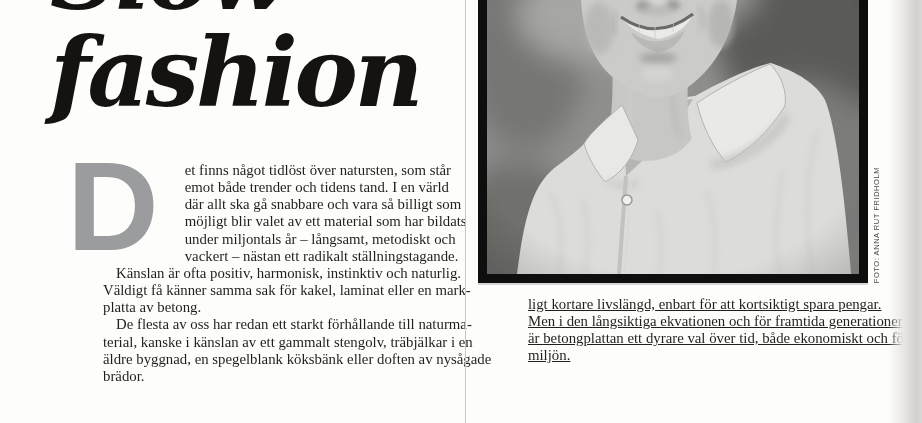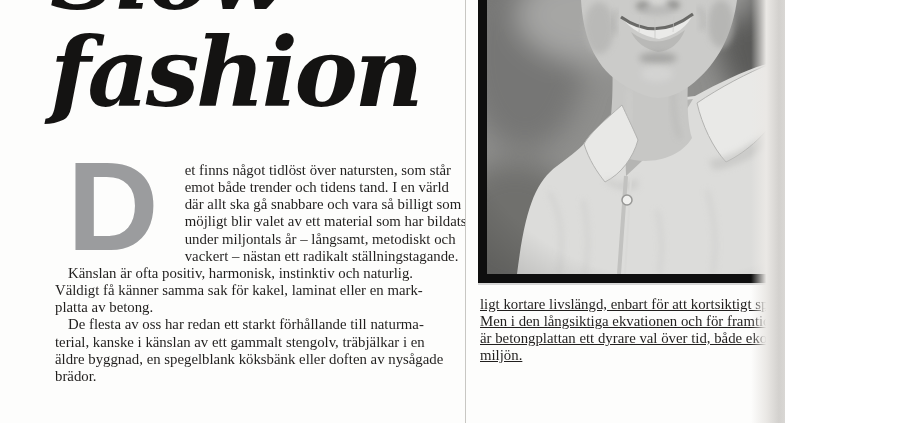--- a/index.html
+++ b/index.html
@@ -1,30 +1,30 @@
 <!DOCTYPE html>
 <html><head>
 <meta charset="utf-8">
 <style>
   html,body{margin:0;padding:0;background:#ffffff;}
   .stage{
-    position:relative;width:785px;height:423px;overflow:hidden;
+    position:relative;width:922px;height:423px;overflow:hidden;
     background:#fdfdfc;
     font-family:"Liberation Serif","DejaVu Serif",serif;
   }
   
   .headline{
     position:absolute;left:50px;top:-73px;margin:0;
     font-family:"DejaVu Serif",serif;font-style:italic;font-weight:bold;
     font-size:95px;line-height:97px;letter-spacing:-0.035em;color:#141312;
     white-space:nowrap;
   }
   
   .article{font-size:14.8px;line-height:17.15px;color:#211f1e;}
-  .article .para{white-space:pre;}
+  .article .para{white-space:pre;margin-left:48px;}
   .article .para.indent{text-indent:13px;}
   .left-article{position:absolute;left:55px;top:162px;width:396px;}
   .right-article{position:absolute;left:480px;top:296px;width:404px;text-decoration:underline;}
   .dropcap{
     float:left;height:97px;margin:0 26px 0 12px;
     font-family:"Liberation Sans",sans-serif;font-weight:bold;
     font-size:127px;line-height:88px;color:#9b9c9e;
   }
   
   .divider{position:absolute;left:465px;top:0;width:1px;height:423px;background:#c8c7c3;}

